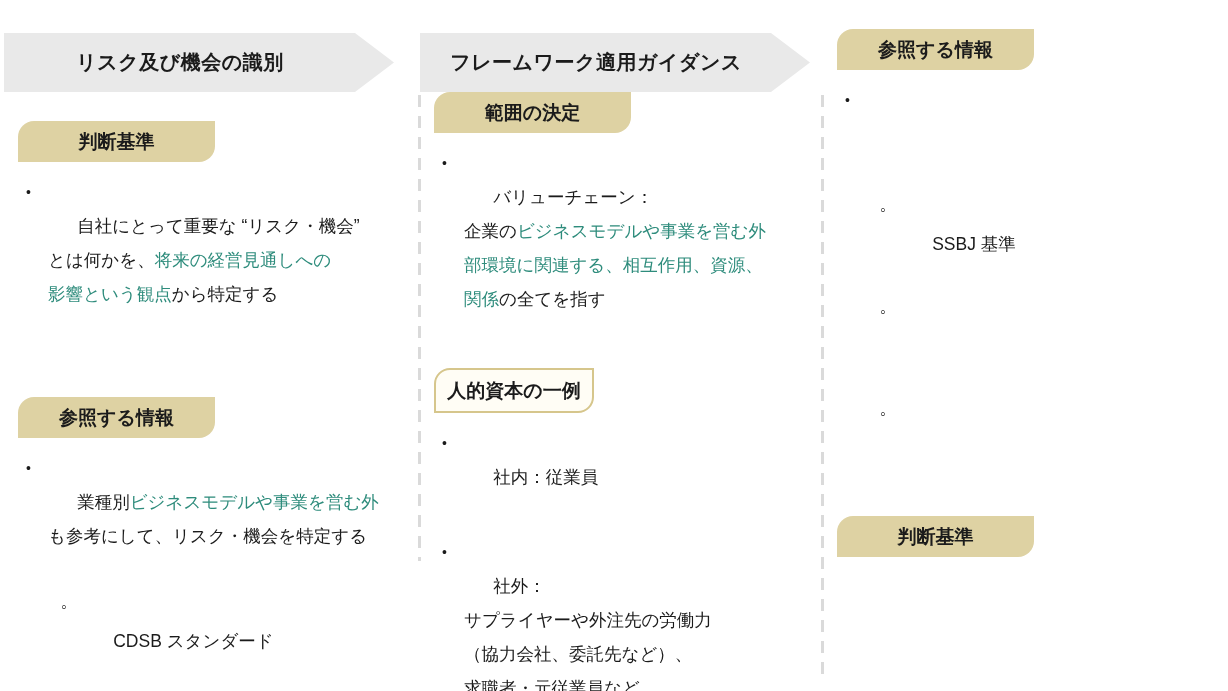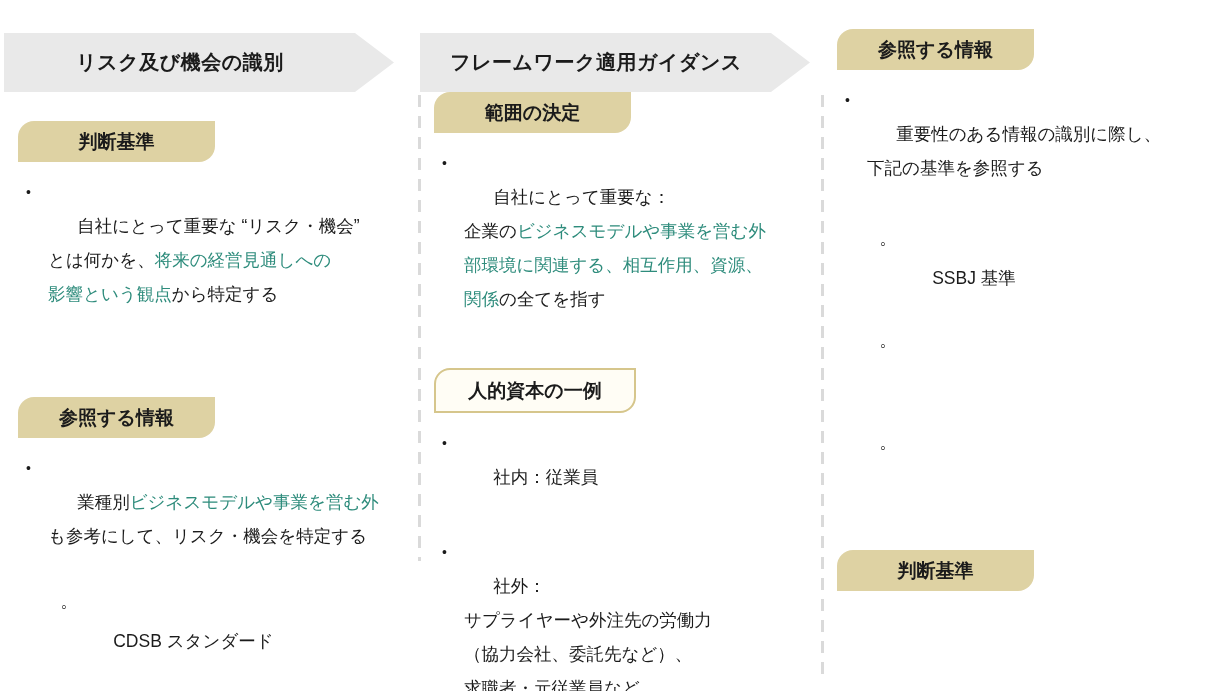--- a/index.html
+++ b/index.html
@@ -14,21 +14,21 @@
     clip-path:polygon(0 0,90% 0,100% 50%,90% 100%,0 100%);
     display:flex;align-items:center;justify-content:center;
     padding-right:38px;box-sizing:border-box;
   }
   .arrow-title{font-size:20px;font-weight:700;letter-spacing:.5px;}
   .lbl{
     box-sizing:border-box;width:197px;margin-left:14px;padding:8px 6px;
     background:var(--label_bg,#ded2a3);border-radius:16px 0 16px 0;
     text-align:center;font-size:19px;font-weight:700;line-height:25px;
   }
-  .lbl.outlined{background:var(--outline_bg,#fffdf5);border:2px solid var(--label_border,#d6c68c);width:202px;}
+  .lbl.outlined{background:var(--outline_bg,#fffdf5);border:2px solid var(--label_border,#d6c68c);width:160px;}
   .bullet{
     position:relative;padding-left:44px;font-size:17.5px;line-height:34px;
     white-space:pre-wrap;font-weight:500;
   }
   .bullet .ic{position:absolute;left:22px;top:0;line-height:34px;font-size:14px;}
   .bullet.sub{padding-left:80px;}
   .bullet.sub .ic{left:57px;font-size:16px;}
   .teal{color:var(--teal,#2e8c7c);}
   .divider{
     position:absolute;width:3px;top:95px;
@@ -68,21 +68,21 @@
 
   </div>
 
   <div class="col col2">
     <div class="arrow">
       <span class="arrow-title">フレームワーク適用ガイダンス</span>
     </div>
 
     <div class="lbl" style="">範囲の決定</div>
     <div class="bullet" style="margin-top:13px">
-      <span class="ic">•</span><span>自社にとって重要な：
+      <span class="ic">•</span><span>バリューチェーン：
 企業の</span><span class="teal">ビジネスモデルや事業を営む外
 部環境に関連する、相互作用、資源、
 関係</span><span>の全てを指す</span>
     </div>
 
     <div class="lbl outlined" style="margin-top:18px">人的資本の一例</div>
     <div class="bullet" style="margin-top:13px">
       <span class="ic">•</span><span>社内：従業員</span>
     </div>
     <div class="bullet" style="margin-top:7px">
@@ -90,22 +90,21 @@
 サプライヤーや外注先の労働力
 （協力会社、委託先など）、
 求職者・元従業員など</span>
     </div>
   </div>
 
   <div class="col col3">
 
     <div class="lbl" style="margin-top:29px">参照する情報</div>
     <div class="bullet" style="margin-top:13px">
-      <span class="ic">•</span><span>重要性のある情報の識別に際し、
-下記の基準を参照する</span>
+      <span class="ic">•</span>
     </div>
     <div class="bullet sub" style="margin-top:8px">
       <span class="ic">◦</span><span>SSBJ 基準</span>
     </div>
     <div class="bullet sub">
       <span class="ic">◦</span>
     </div>
     <div class="bullet sub">
       <span class="ic">◦</span>
     </div>

